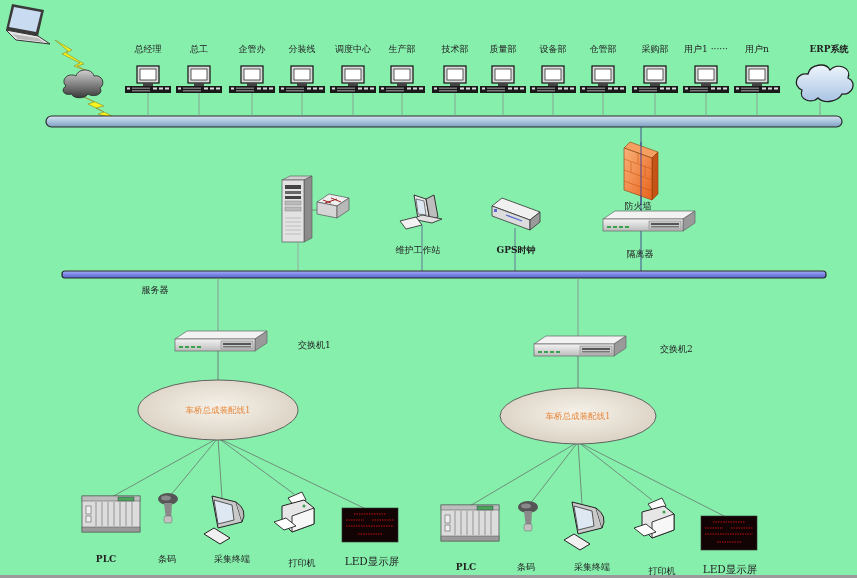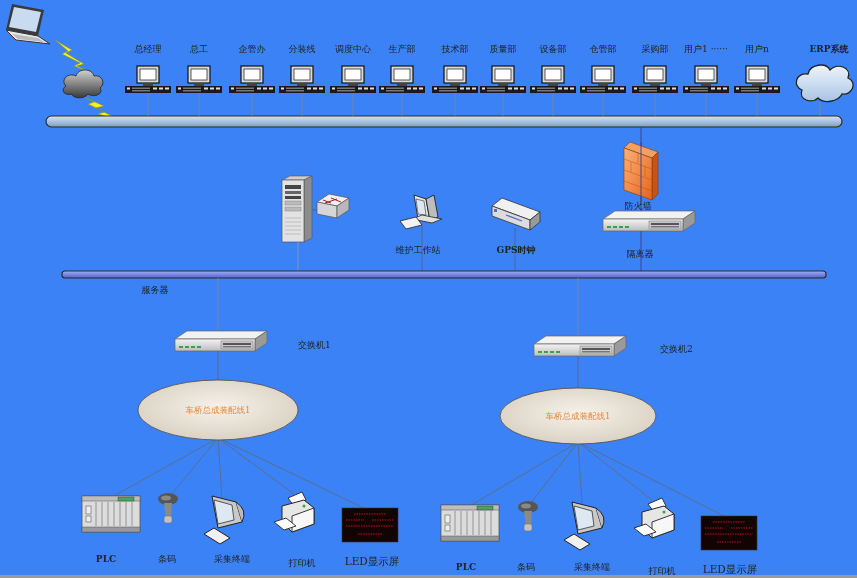--- a/index.html
+++ b/index.html
@@ -1,16 +1,16 @@
 <!DOCTYPE html>
 <html><head>
 <meta charset="utf-8">
 <style>
   html, body { margin:0; padding:0; background:#ffffff; }
-  #stage { position:relative; width:857px; height:578px; overflow:hidden; background:#3b82f6;
+  #stage { position:relative; width:857px; height:578px; overflow:hidden; background:#86efac;
            font-family:"DejaVu Serif","Liberation Serif",serif; }
   #diagram { position:absolute; left:0; top:0; }
   .lbl { font-family:"DejaVu Serif","Liberation Serif",serif; font-size:9px; fill:#222; }
   .lbl-b { font-weight:bold; }
   .lbl-lg { font-size:10.5px; }
   .ell-txt { font-size:8.5px; fill:#e8873a; }
   .bottom-border { position:absolute; left:0; right:0; bottom:0; height:3px; background:#9a9a9a; }
 </style>
 </head>
 <body>

